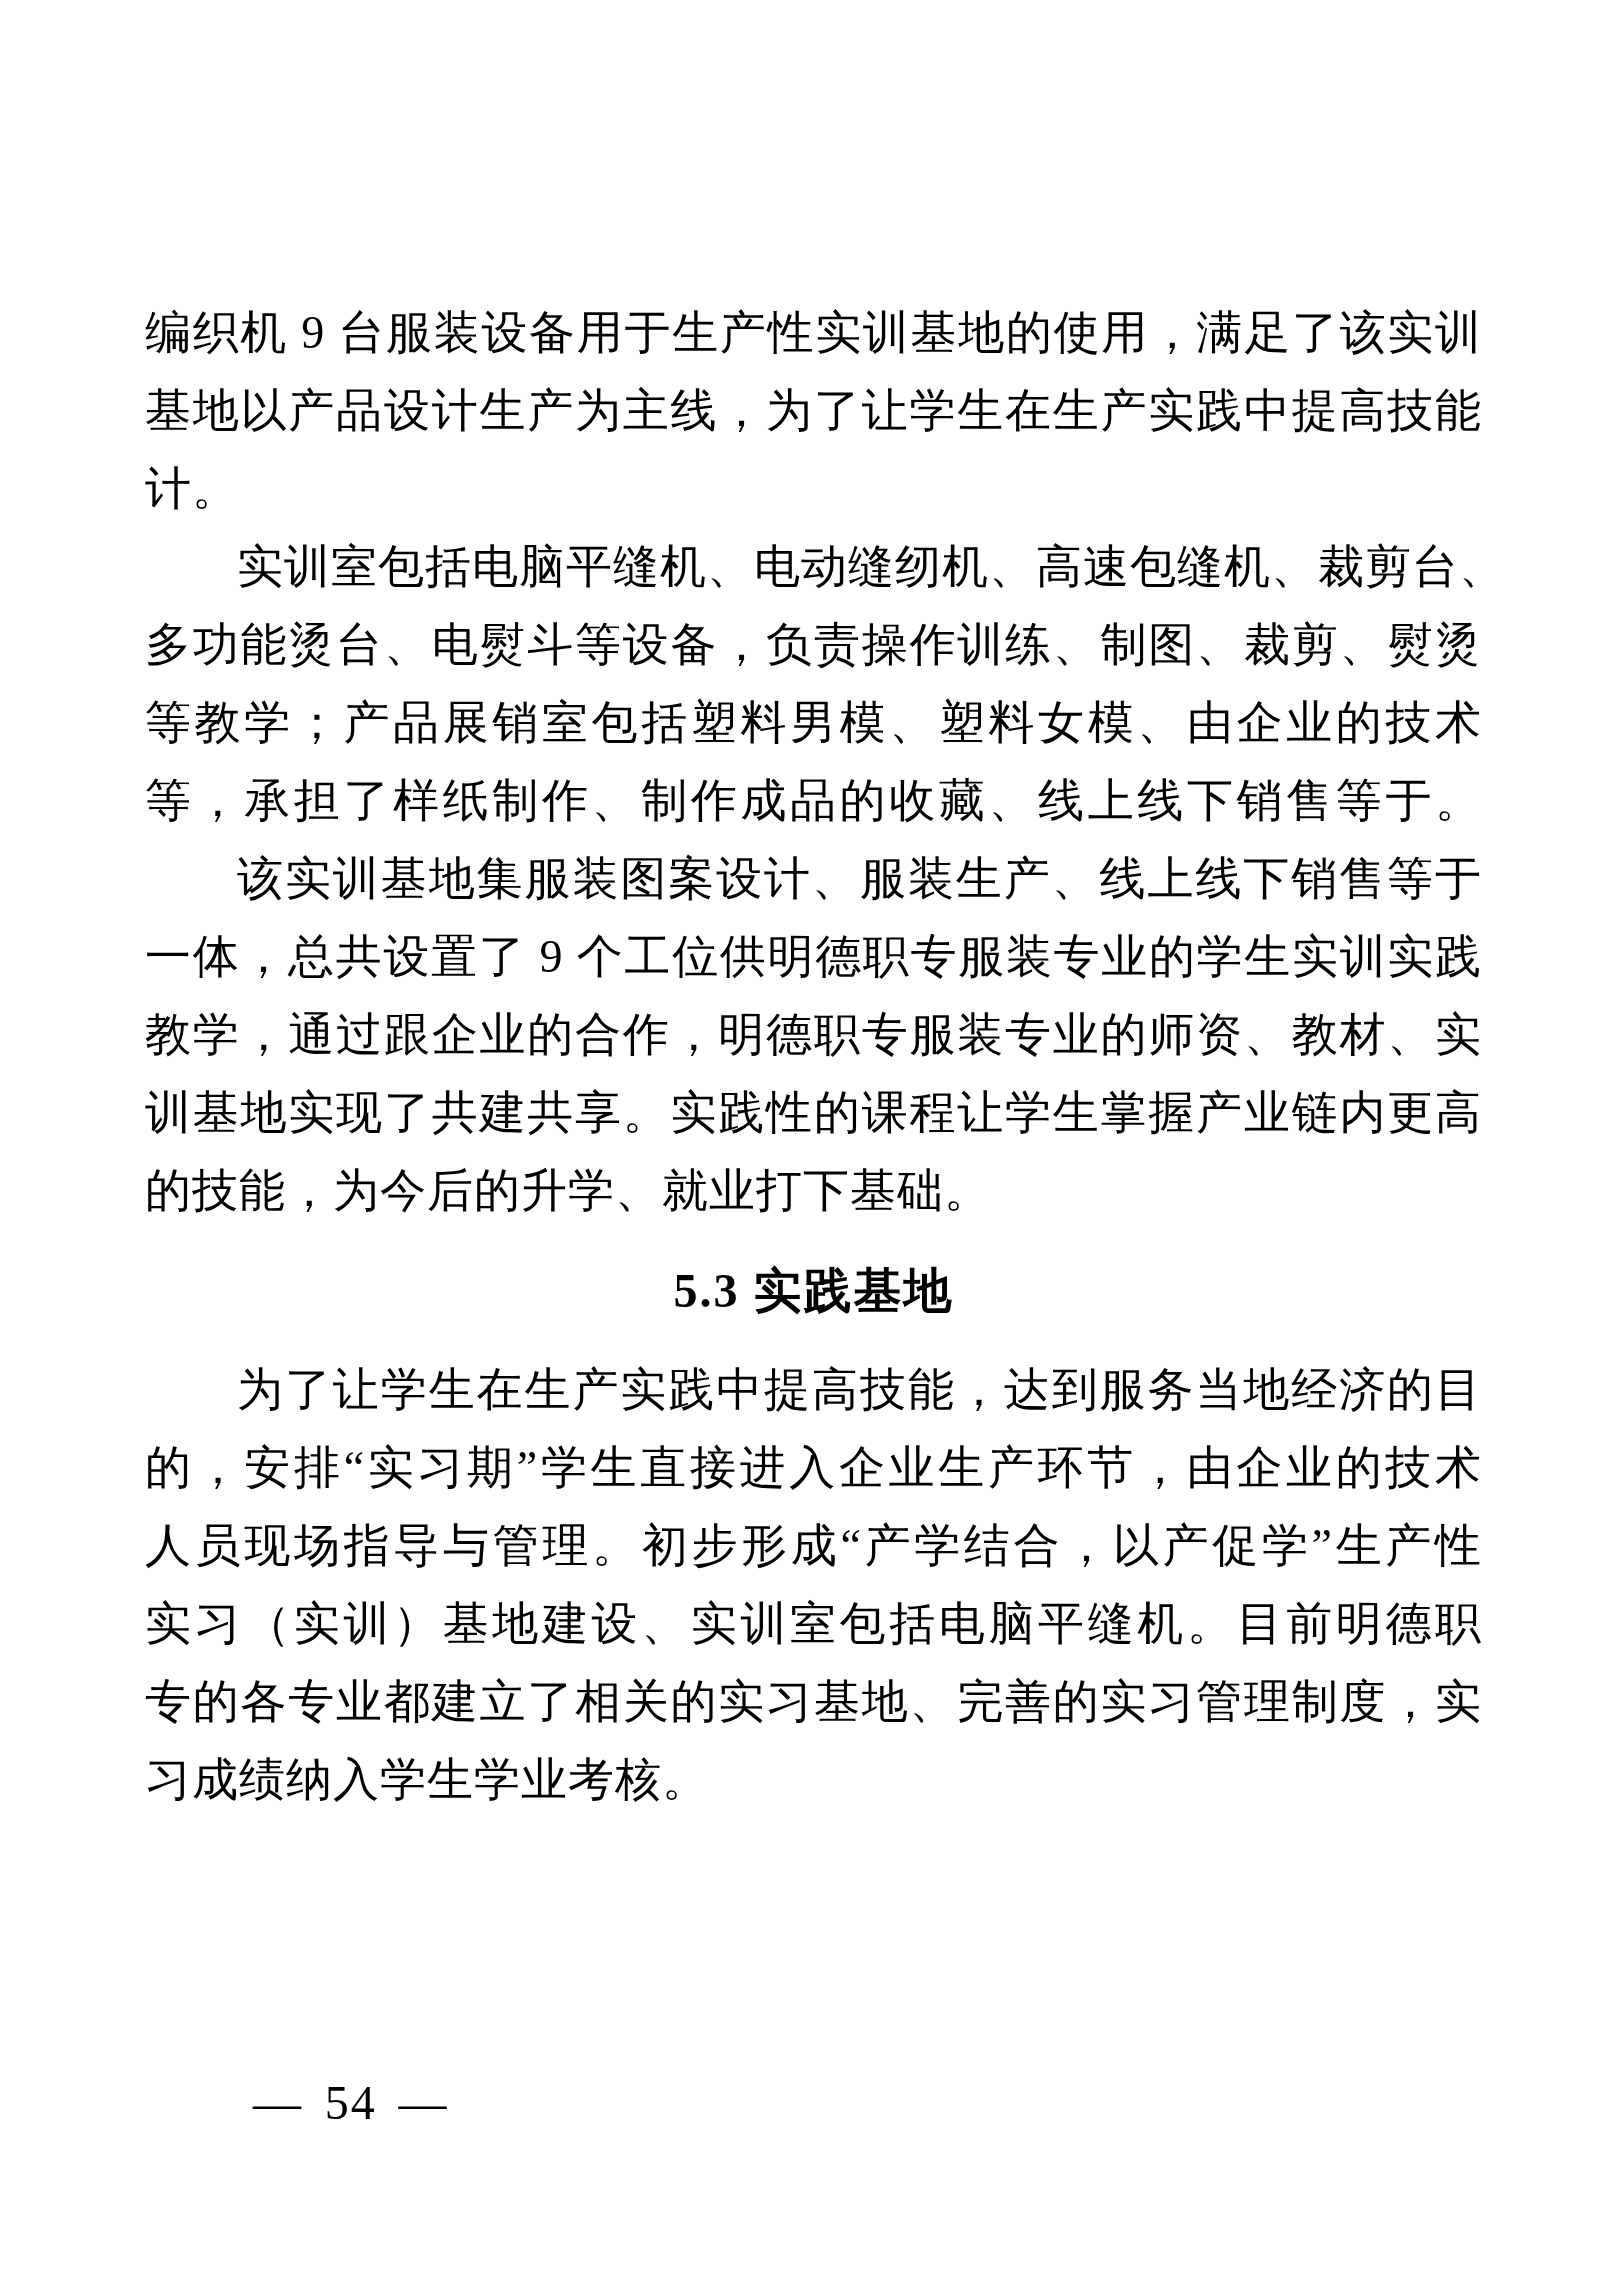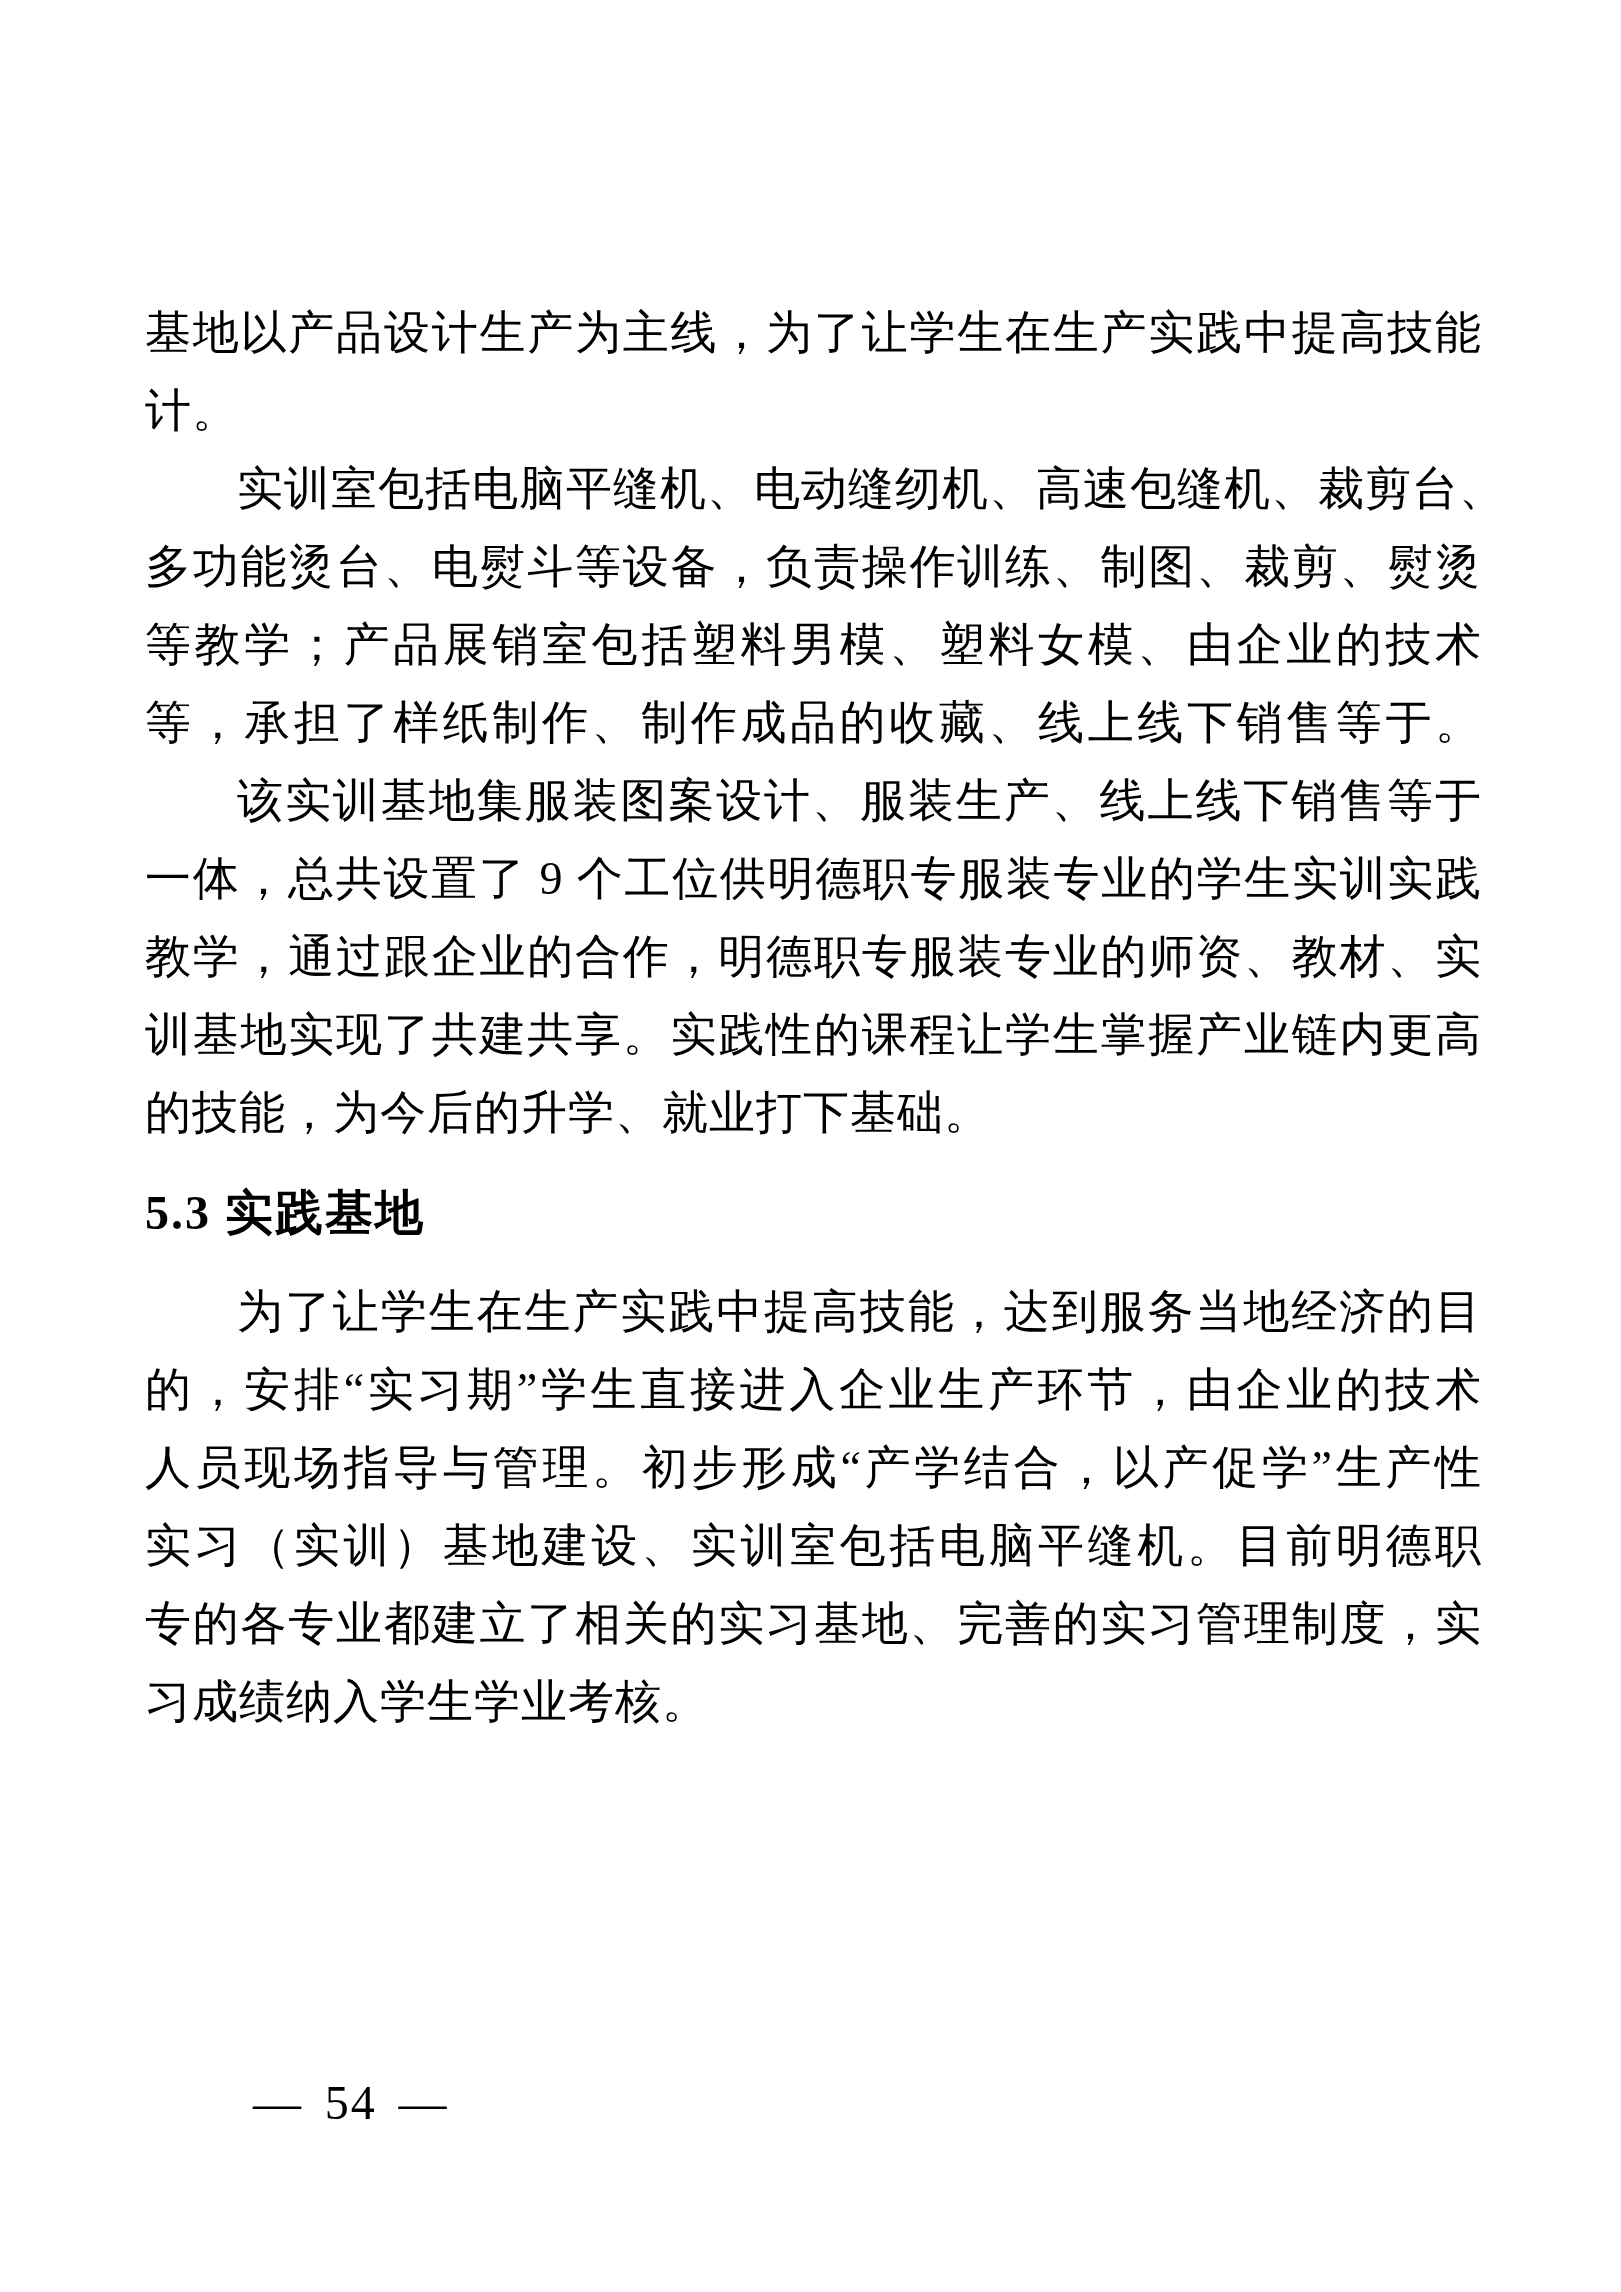--- a/index.html
+++ b/index.html
@@ -35,38 +35,40 @@
   }
   .line.end {
     text-align-last: left;
   }
   .heading {
     font-size: 48px;
     line-height: 78px;
     font-weight: 600;
     margin: 21.6px 0;
     letter-spacing: 2px;
+    text-align: center;
   }
   .footer {
     position: absolute;
     top: 2078px;
     left: 253px;
     font-size: 48px;
     line-height: 49px;
     letter-spacing: 2px;
     word-spacing: 7.8px;
   }
 </style>
 </head>
 <body>
 
 <div class="page">
 
   <div class="text-block">
 
+    <div class="line">编织机 9 台服装设备用于生产性实训基地的使用，满足了该实训</div>
     <div class="line">基地以产品设计生产为主线，为了让学生在生产实践中提高技能</div>
     <div class="line end">计。</div>
 
     <div class="line indent">实训室包括电脑平缝机、电动缝纫机、高速包缝机、裁剪台、</div>
     <div class="line">多功能烫台、电熨斗等设备，负责操作训练、制图、裁剪、熨烫</div>
     <div class="line">等教学；产品展销室包括塑料男模、塑料女模、由企业的技术</div>
     <div class="line">等，承担了样纸制作、制作成品的收藏、线上线下销售等于。</div>
 
     <div class="line indent">该实训基地集服装图案设计、服装生产、线上线下销售等于</div>
     <div class="line">一体，总共设置了 9 个工位供明德职专服装专业的学生实训实践</div>

